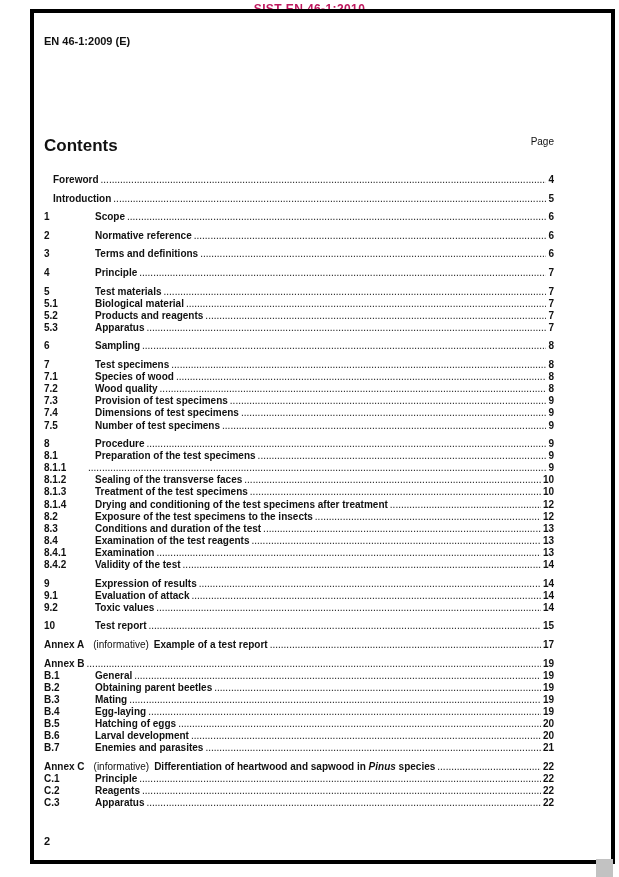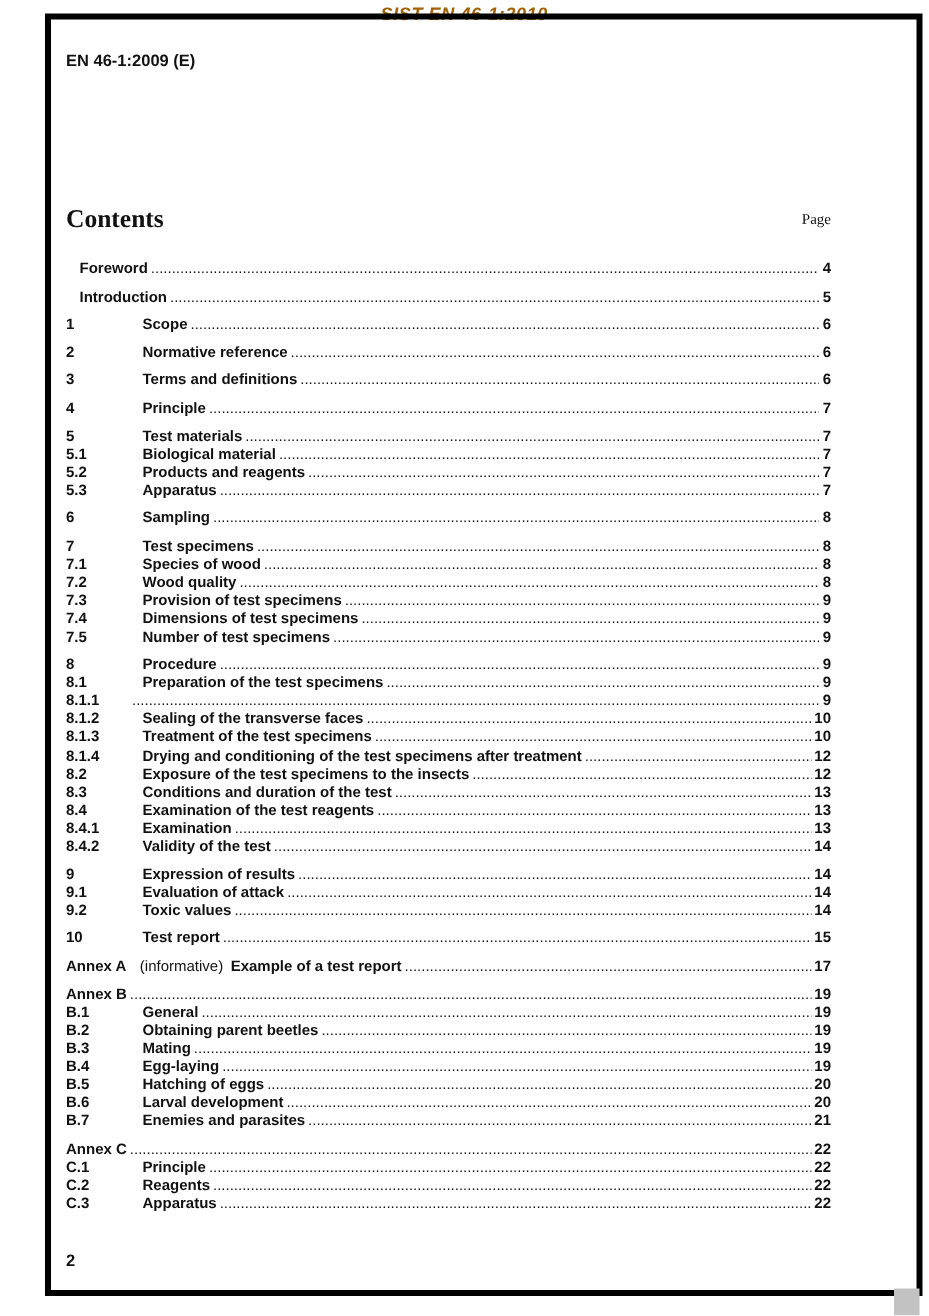--- a/index.html
+++ b/index.html
@@ -19,21 +19,21 @@
   .border-box {
     position: absolute; left: 30px; top: 9px;
     width: 577px; height: 847px;
     border: 4px solid #000000;
   }
 
   .doc-ref { position: absolute; left: 10px; top: 22px; font-size: 11px; font-weight: bold; }
 
   .contents-header {
     position: absolute; left: 10px; right: 57px; top: 123px;
-    display: flex; justify-content: space-between; align-items: center; font-family: Liberation Serif, serif;
+    display: flex; justify-content: space-between; align-items: flex-start;
   }
   .contents-title { font-size: 17px; font-weight: bold; }
   .page-col-label { font-size: 10px; font-weight: normal; }
 
   .toc { position: absolute; left: 10px; right: 57px; top: 161px; }
   .toc-row { display: flex; align-items: baseline; font-size: 10px; line-height: 12.1px; }
   .toc-row.gap { margin-top: 6.5px; align-items: center; }
   .num { flex: 0 0 42px; font-weight: bold; }
   .num.annex { flex: 0 0 auto; margin-right: 0; }
   .title { white-space: nowrap; font-weight: bold; padding-left: 9px; }
@@ -45,21 +45,21 @@
   .pg { flex: 0 0 auto; font-weight: bold; }
 
   .footer-page { position: absolute; left: 10px; bottom: 13px; font-size: 11px; font-weight: bold; }
   .corner-mark { position: absolute; right: 6px; bottom: 0; width: 17px; height: 18px; }
 </style>
 </head>
 <body>
 
 <div class="page">
 
-  <div class="watermark" style="color: #a16207; font-style: italic;">SIST EN 46-1:2010</div>
+  <div class="watermark" style="color: #be185d;">SIST EN 46-1:2010</div>
 
   <div class="border-box">
 
     <div class="doc-ref">EN 46-1:2009 (E)</div>
 
     <div class="contents-header">
       <span class="contents-title">Contents</span>
       <span class="page-col-label">Page</span>
     </div>
 
@@ -301,20 +301,21 @@
           <span class="pg">20</span>
         </div>
         <div class="toc-row">
           <span class="num">B.7</span>
           <span class="title"><span class="seg-bold">Enemies and parasites</span></span>
           <span class="dots"></span>
           <span class="pg">21</span>
         </div>
         <div class="toc-row gap">
           <span class="num annex">Annex C</span>
+          <span class="title"><span class="seg-regular">(informative)</span><span class="seg-bold">Differentiation of heartwood and sapwood in </span><span class="seg-bold-italic">Pinus</span><span class="seg-bold"> species</span></span>
           <span class="dots"></span>
           <span class="pg">22</span>
         </div>
         <div class="toc-row">
           <span class="num">C.1</span>
           <span class="title"><span class="seg-bold">Principle</span></span>
           <span class="dots"></span>
           <span class="pg">22</span>
         </div>
         <div class="toc-row">

